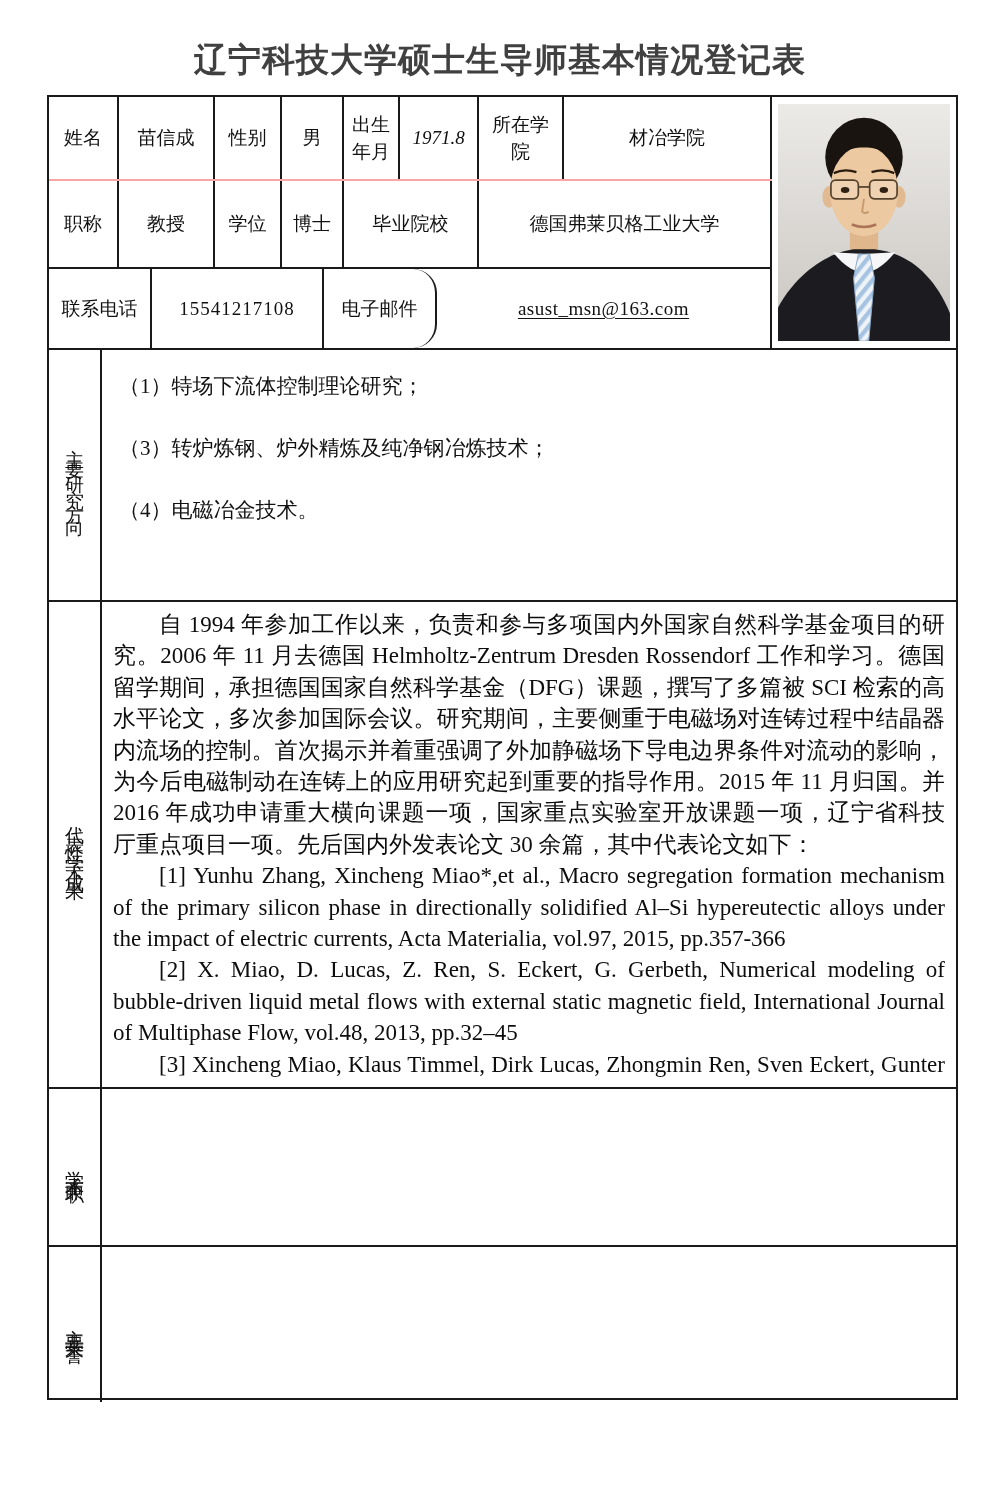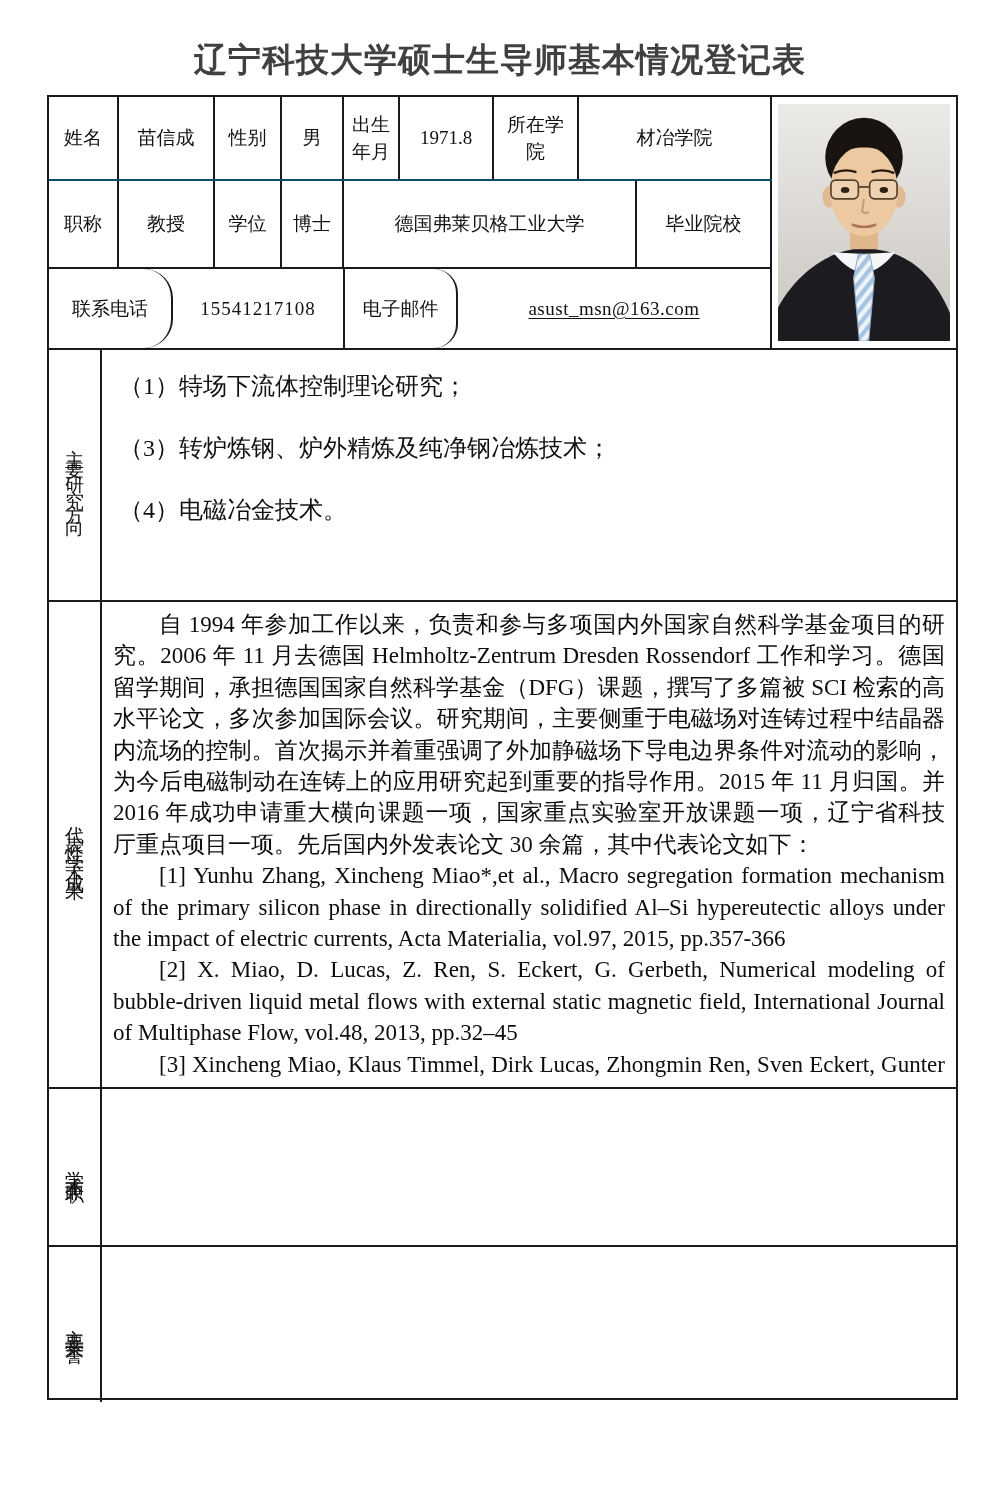--- a/index.html
+++ b/index.html
@@ -13,33 +13,33 @@
     text-align:center; font-size:33px; font-weight:bold;
     padding-top:38px; letter-spacing:1px; color:#404040;
   }
   .form {
     position:absolute; left:47px; top:95px; width:911px; height:1305px;
     border:2px solid #1a1a1a; background:#fff;
   }
   .top { display:flex; border-bottom:2px solid #1a1a1a; height:253px; }
   .top-left { width:723px; display:flex; flex-direction:column; }
   .frow { display:flex; }
-  .frow.r1 { height:85px; border-bottom:2px solid #0c4a6e; }
+  .frow.r1 { height:85px; border-bottom:2px solid #fca5a5; }
   .frow.r2 { height:88px; border-bottom:2px solid #1a1a1a; }
   .frow.r3 { height:80px; }
   .cell {
     display:flex; align-items:center; justify-content:center;
     font-size:19px; text-align:center; line-height:1.45;
     border-right:2px solid #1a1a1a; padding:2px 4px;
   }
   .cell.last { border-right:2px solid #1a1a1a; }
   .w70{width:70px;} .w96{width:96px;} .w67{width:67px;} .w62{width:62px;}
-  .w56{width:56px;} .w79{width:94px;} .w63{width:85px;} .w230{flex:1;}
+  .w56{width:56px;} .w79{width:79px;font-style:italic;} .w63{width:85px;} .w230{flex:1;}
   .w135{width:135px;} .w293{flex:1;}
-  .w121{width:124px;border-radius:29px;} .w172{width:172px;} .w113{width:113px;border-radius:24px;} .w317{flex:1;}
+  .w121{width:103px;} .w172{width:172px;} .w113{width:113px;border-radius:24px;} .w317{flex:1;}
   .phone { letter-spacing:1px; }
   .email { text-decoration:underline; text-underline-offset:3px; letter-spacing:0.5px; }
   .photo-cell {
     flex:1; display:flex; align-items:center; justify-content:center;
     padding:7px 6px; background:#fff;
   }
   .photo-cell svg { width:100%; height:100%; display:block; }
   .section { display:flex; }
   .sec-research { height:252px; border-bottom:2px solid #1a1a1a; }
   .sec-achv { height:487px; border-bottom:2px solid #1a1a1a; }
@@ -53,21 +53,21 @@
   .slabel span {
     writing-mode:vertical-lr; text-orientation:upright;
   }
   .ls-wide span { letter-spacing:0.72em; }
   .ls-med  span { letter-spacing:0.5em; }
   .ls-tight span{ letter-spacing:0.28em; }
   .scontent { flex:1; overflow:hidden; }
   .research-list { padding-top:5px; }
   .ritem {
     height:62px; display:flex; align-items:center;
-    padding-left:17px; font-size:24px;
+    padding-left:17px; font-size:21px;
   }
   .achv-text { padding:7px 11px 0 11px; }
   .achv-text p {
     font-size:23px; line-height:31.4px; text-align:justify;
     text-indent:2em; color:#0d0d0d;
   }
   .empty-content { width:100%; height:100%; }
 </style>
 </head>
 <body>
@@ -86,22 +86,22 @@
         <div class="cell w56">出生年月</div>
         <div class="cell w79">1971.8</div>
         <div class="cell w63">所在学院</div>
         <div class="cell w230 last">材冶学院</div>
       </div>
       <div class="frow r2">
         <div class="cell w70">职称</div>
         <div class="cell w96">教授</div>
         <div class="cell w67">学位</div>
         <div class="cell w62">博士</div>
+        <div class="cell w135">毕业院校</div>
         <div class="cell w293 last">德国弗莱贝格工业大学</div>
-        <div class="cell w135">毕业院校</div>
       </div>
       <div class="frow r3">
         <div class="cell w121">联系电话</div>
         <div class="cell w172 phone">15541217108</div>
         <div class="cell w113">电子邮件</div>
         <div class="cell w317 last email">asust_msn@163.com</div>
       </div>
     </div>
     <div class="photo-cell">
       <svg viewBox="0 0 182 240" preserveAspectRatio="none">

